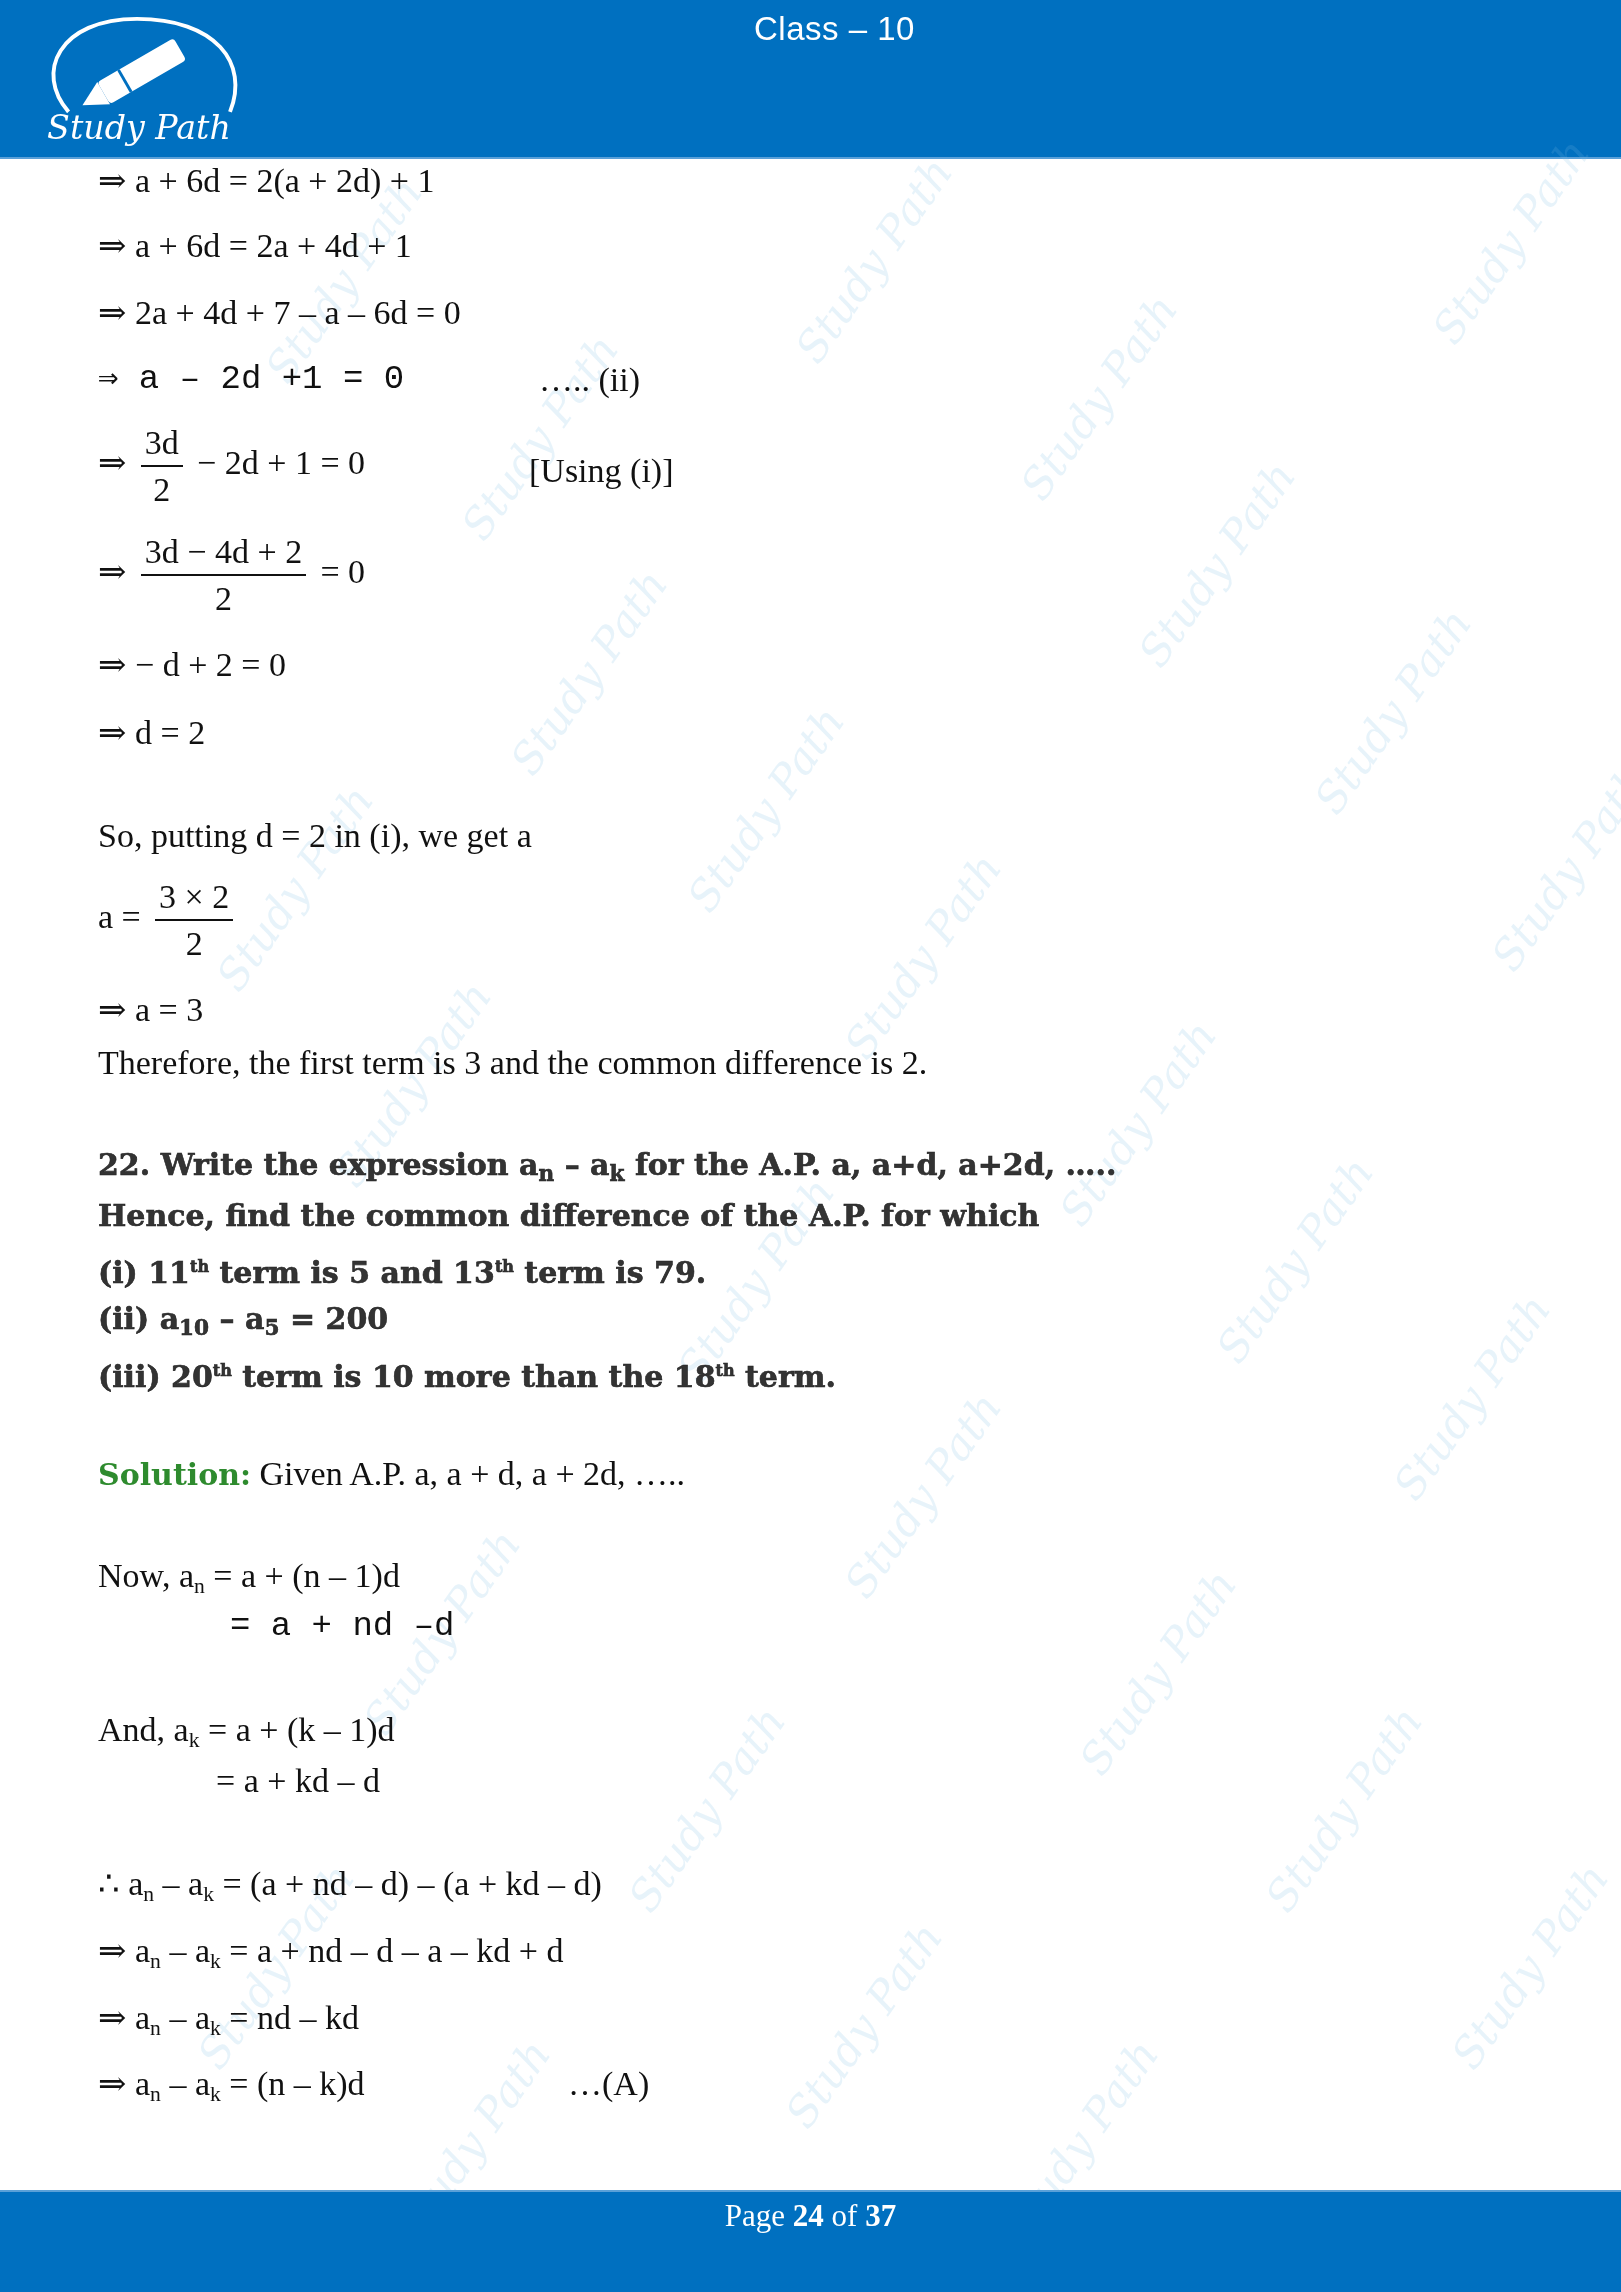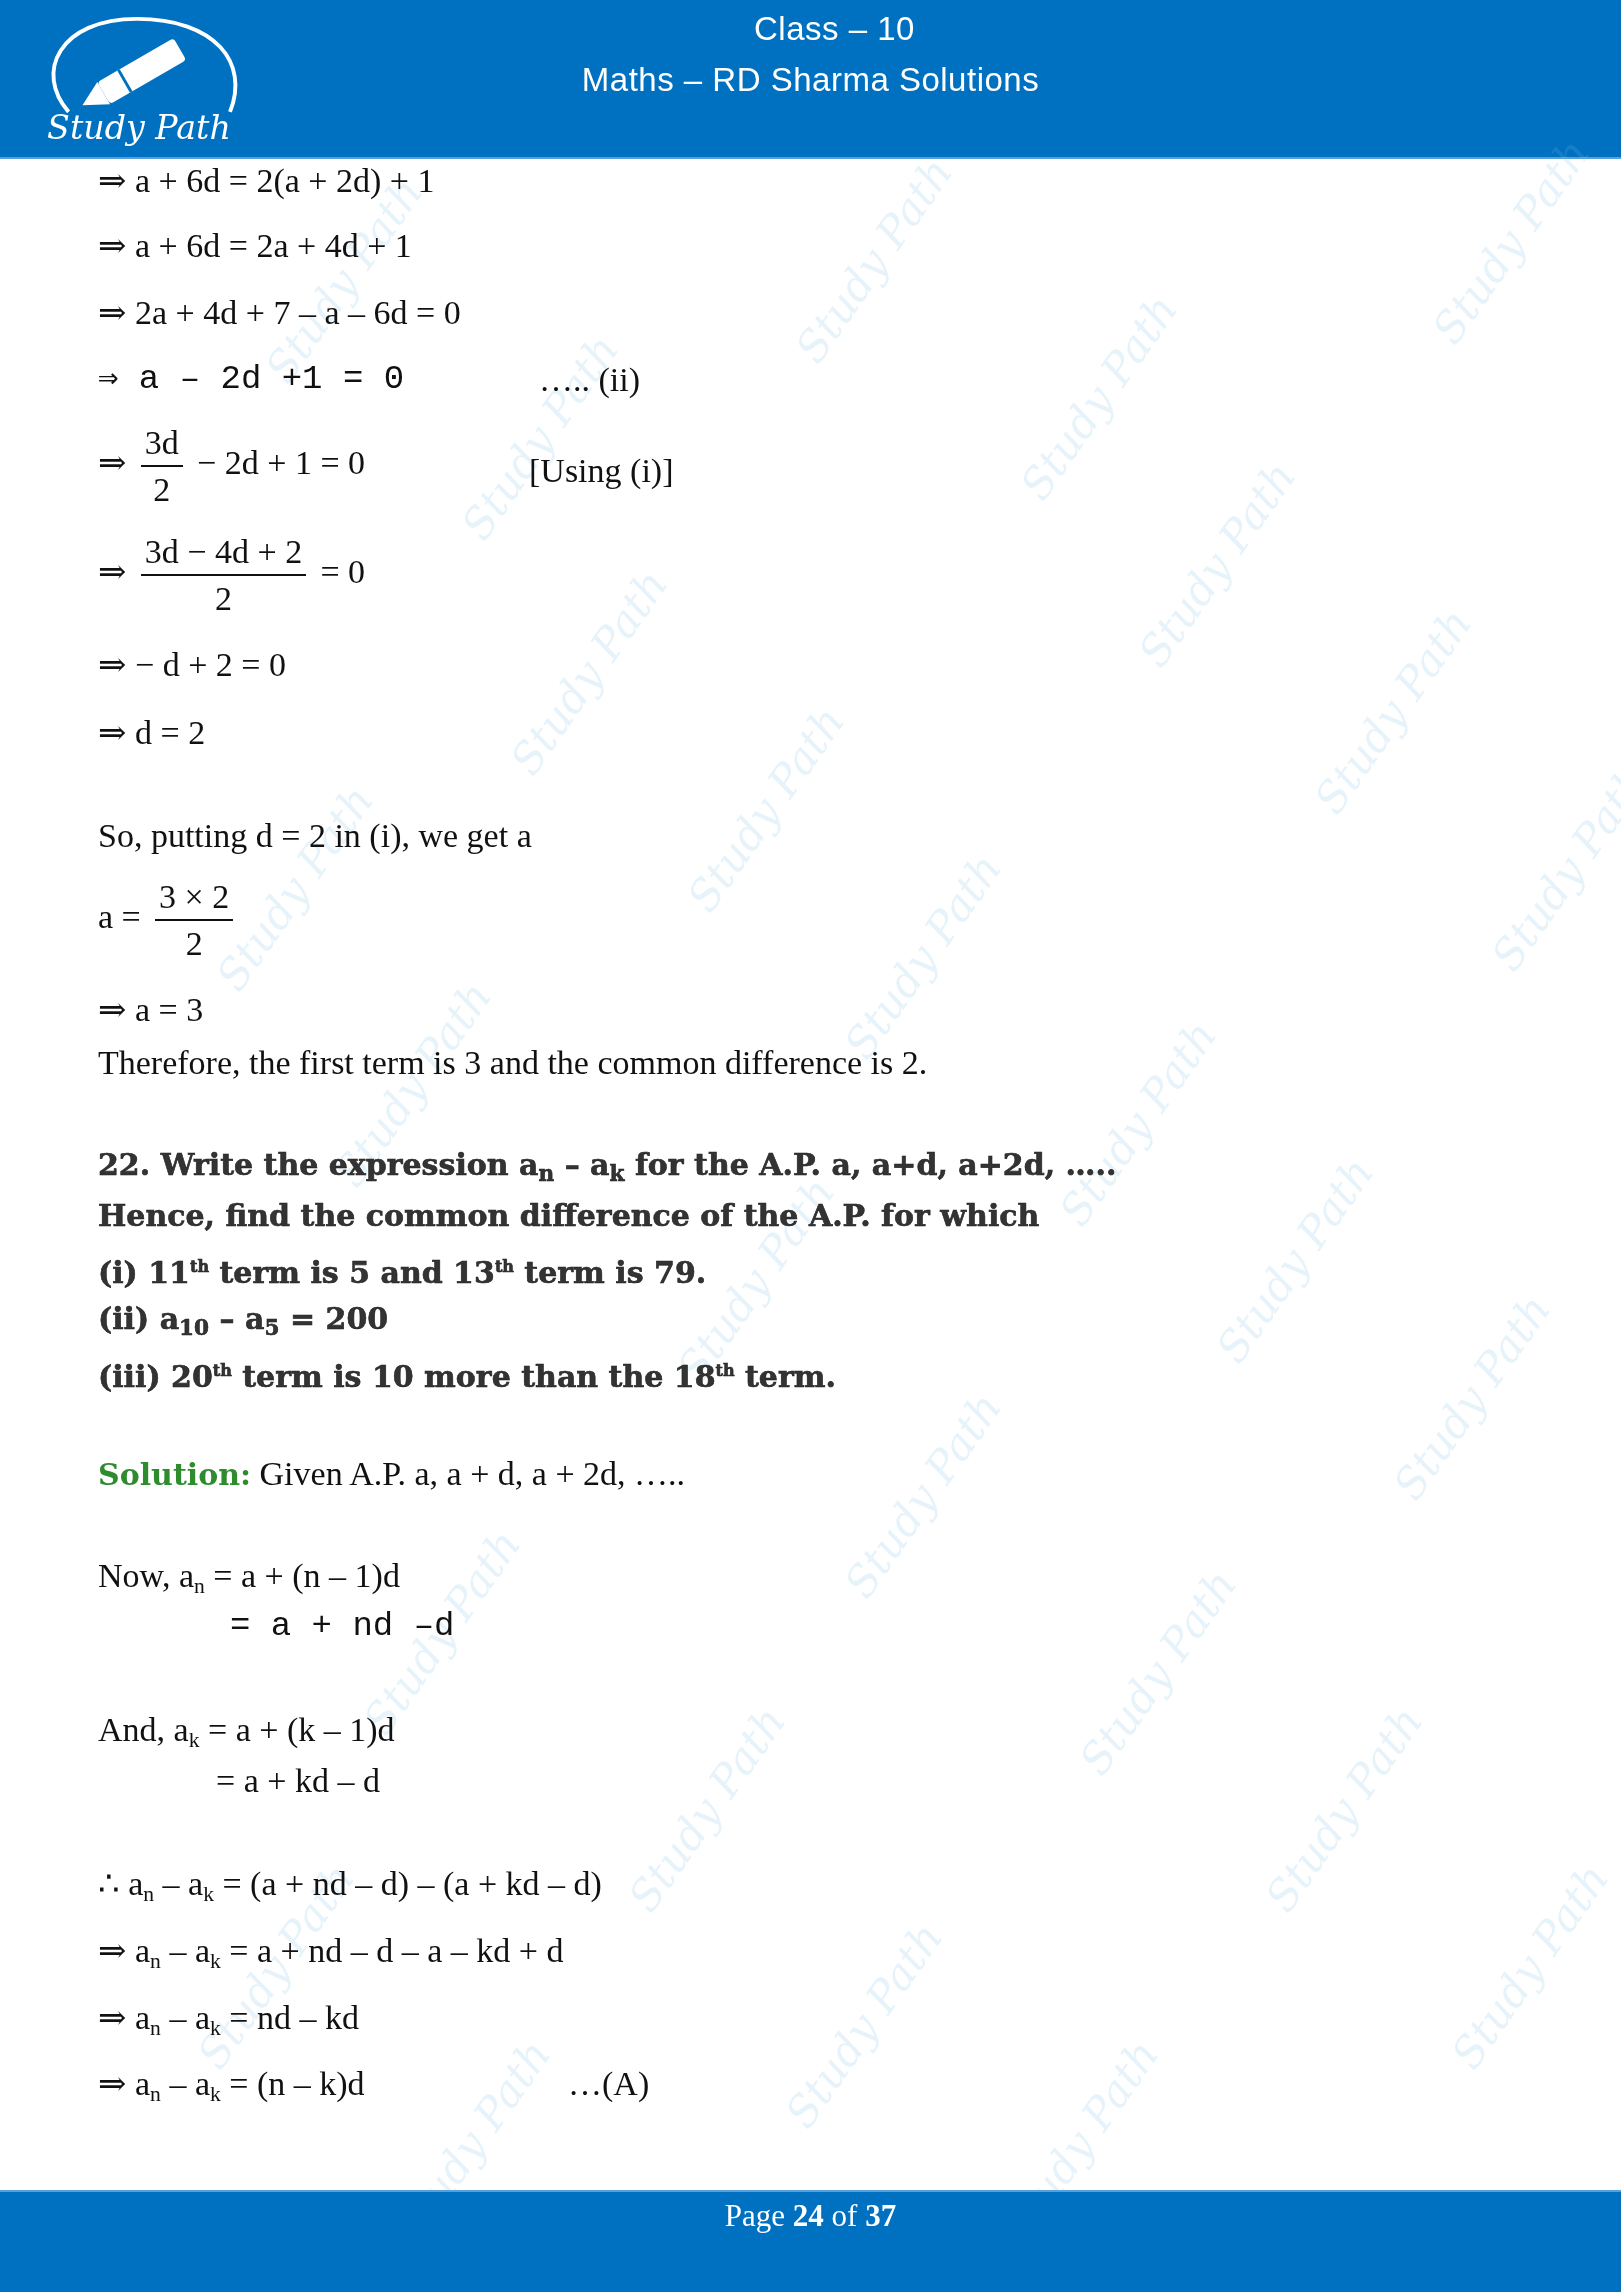--- a/index.html
+++ b/index.html
@@ -59,21 +59,20 @@
   <svg class="logo" viewBox="0 0 225 140">
     <path d="M40 100 C 5 60, 30 5, 110 5 C 190 5, 225 50, 205 100" fill="none" stroke="#fff" stroke-width="4"></path>
     <g transform="rotate(-30 110 60)">
       <rect x="70" y="48" width="90" height="26" rx="4" fill="#fff"></rect>
       <polygon points="70,48 45,61 70,74" fill="#fff"></polygon>
       <line x1="95" y1="48" x2="95" y2="74" stroke="#0070c0" stroke-width="3"></line>
     </g>
     <text x="112" y="128" text-anchor="middle" fill="#fff" font-family="DejaVu Serif, serif" font-style="italic" font-size="34">Study Path</text>
   </svg>
   <div class="htext h1">Class – 10</div>
-  <div class="htext h2">Maths – RD Sharma Solutions</div>
 </div>
 
 <div>
   <div class="watermark" style="left:225px;top:255px;">Study Path</div>
   <div class="watermark" style="left:755px;top:235px;">Study Path</div>
   <div class="watermark" style="left:1392px;top:216px;">Study Path</div>
   <div class="watermark" style="left:421px;top:412px;">Study Path</div>
   <div class="watermark" style="left:980px;top:372px;">Study Path</div>
   <div class="watermark" style="left:1098px;top:539px;">Study Path</div>
   <div class="watermark" style="left:470px;top:647px;">Study Path</div>

